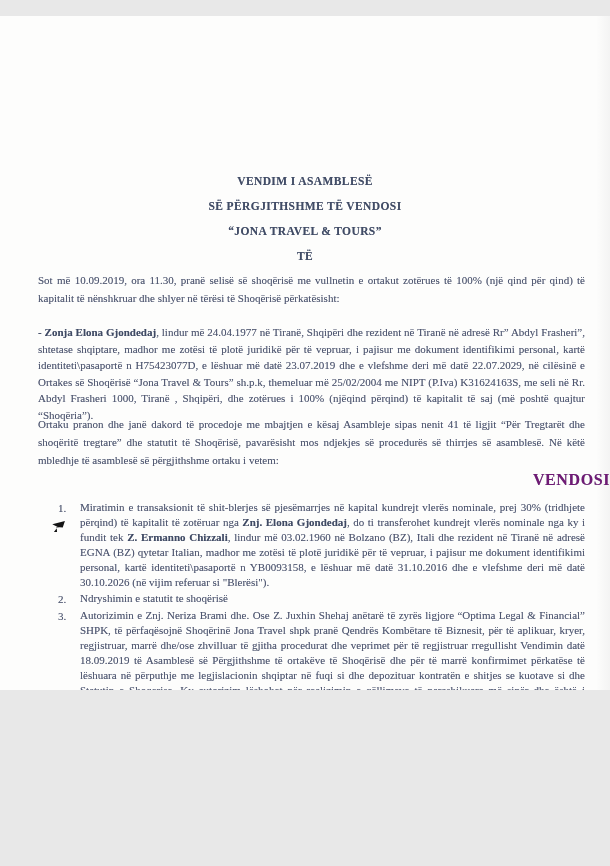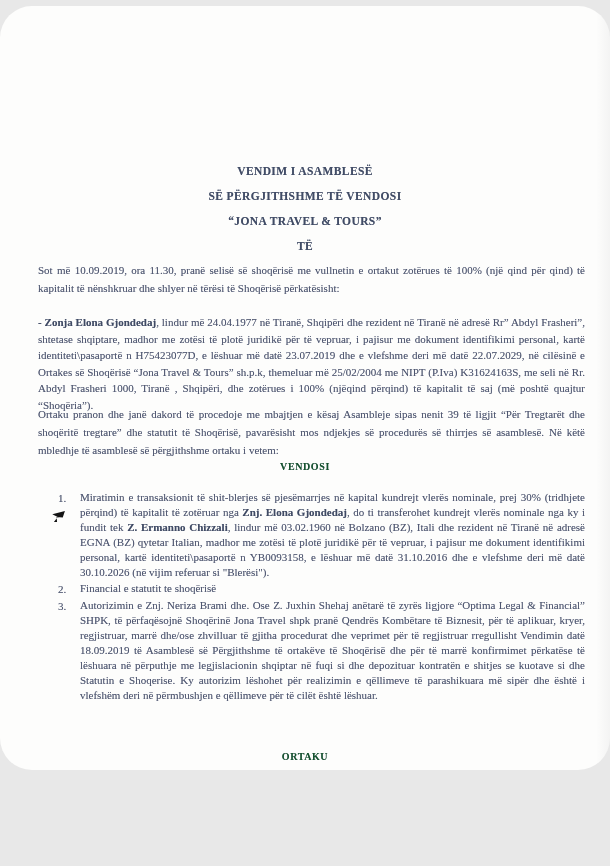--- a/index.html
+++ b/index.html
@@ -1,24 +1,23 @@
 <!DOCTYPE html>
 <html><head>
 <meta charset="utf-8">
 <style>
   html,body{margin:0;padding:0;background:#e8e8e8;}
   .page{
     position:relative;
-    width:610px;height:764px;
-    margin:6px auto;
+    width:610px;height:674px;
+    margin:16px auto;
     background:#fdfdfc;
     overflow:hidden;
     font-family:"Liberation Serif","DejaVu Serif",serif;
     color:#4e5670;
-    border-radius:32px;
   }
   .edge-shade{
     position:absolute;top:0;bottom:0;right:0;width:14px;
     background:linear-gradient(to right, rgba(0,0,0,0), rgba(70,70,80,0.05));
     pointer-events:none;
   }
   .title-block{
     position:absolute;top:153px;left:0;right:0;
     text-align:center;
   }
@@ -34,22 +33,22 @@
     position:absolute;left:38px;width:547px;
     font-size:11px;
     text-align:justify;
     text-shadow:0 0 0.4px rgba(78,86,112,0.45);
   }
   .para1{top:255px;line-height:18px;}
   .para2{top:308px;line-height:16.6px;}
   .para3{top:399px;line-height:18px;}
   b,.bold{font-weight:bold;color:#3f4a64;}
   .center-heading{
-    position:absolute;left:0;right:0;text-align:center;
-    font-weight:bold;font-size:10px;letter-spacing:0.6px;color:#14532d;
+    position:absolute;left:0;right:0;text-align:right;
+    font-weight:bold;font-size:16px;letter-spacing:0.6px;color:#701a75;
     text-shadow:0 0 0.5px rgba(65,76,102,0.55);
   }
   .vendosi{top:455px;}
   .ortaku{top:745px;}
   .decision-list{
     position:absolute;top:484px;left:58px;width:527px;
     font-size:11px;
   }
   .decision-item{
     display:flex;
@@ -123,36 +122,36 @@
     <div class="title-line">VENDIM I ASAMBLESË</div>
     <div class="title-line">SË PËRGJITHSHME TË VENDOSI</div>
     <div class="title-line">“JONA TRAVEL &amp; TOURS”</div>
     <div class="title-line">TË</div>
   </div>
 
   <div class="body-text para1">Sot më 10.09.2019, ora 11.30, pranë selisë së shoqërisë me vullnetin e ortakut zotërues të 100% (një qind për qind) të kapitalit të nënshkruar dhe shlyer në tërësi të Shoqërisë përkatësisht:</div>
 
   <div class="body-text para2"><b>- Zonja Elona Gjondedaj</b><span>, lindur më 24.04.1977 në Tiranë, Shqipëri dhe rezident në Tiranë në adresë Rr” Abdyl Frasheri”, shtetase shqiptare, madhor me zotësi të plotë juridikë për të vepruar, i pajisur me dokument identifikimi personal, kartë identiteti\pasaportë n H75423077D, e lëshuar më datë 23.07.2019 dhe e vlefshme deri më datë 22.07.2029, në cilësinë e Ortakes së Shoqërisë “Jona Travel &amp; Tours” sh.p.k, themeluar më 25/02/2004 me NIPT (P.Iva) K31624163S, me seli në Rr. Abdyl Frasheri 1000, Tiranë , Shqipëri, dhe zotërues i 100% (njëqind përqind) të kapitalit të saj (më poshtë quajtur “Shoqëria”).</span></div>
 
-  <div class="body-text para3">Ortaku pranon dhe janë dakord të procedoje me mbajtjen e kësaj Asambleje sipas nenit 39 të ligjit “Për Tregtarët dhe shoqëritë tregtare” dhe statutit të Shoqërisë, pavarësisht mos ndjekjes së procedurës së thirrjes së asamblesë. Në këtë mbledhje të asamblesë së përgjithshme ortaku i vetem:</div>
+  <div class="body-text para3">Ortaku pranon dhe janë dakord të procedoje me mbajtjen e kësaj Asambleje sipas nenit 41 të ligjit “Për Tregtarët dhe shoqëritë tregtare” dhe statutit të Shoqërisë, pavarësisht mos ndjekjes së procedurës së thirrjes së asamblesë. Në këtë mbledhje të asamblesë së përgjithshme ortaku i vetem:</div>
 
   <div class="center-heading vendosi">VENDOSI</div>
 
   <svg class="cursor-mark" viewBox="0 0 16 18">
     <polygon points="13,2 2,9 8,10 6,16 9,15 7,10.5 13,9" fill="#141414" transform="rotate(18 8 9)"></polygon>
   </svg>
 
   <div class="decision-list">
     <div class="decision-item">
       <div class="decision-num">1.</div>
       <div class="decision-text"><span>Miratimin e transaksionit të shit-blerjes së pjesëmarrjes në kapital kundrejt vlerës nominale, prej 30% (tridhjete përqind) të kapitalit të zotëruar nga </span><b>Znj. Elona Gjondedaj</b><span>, do ti transferohet kundrejt vlerës nominale nga ky i fundit tek </span><b>Z. Ermanno Chizzali</b><span>, lindur më 03.02.1960 në Bolzano (BZ), Itali dhe rezident në Tiranë në adresë EGNA (BZ) qytetar Italian, madhor me zotësi të plotë juridikë për të vepruar, i pajisur me dokument identifikimi personal, kartë identiteti\pasaportë n YB0093158, e lëshuar më datë 31.10.2016 dhe e vlefshme deri më datë 30.10.2026 (në vijim referuar si "Blerësi").</span></div>
     </div>
     <div class="decision-item">
       <div class="decision-num">2.</div>
-      <div class="decision-text">Financial e statutit te shoqërisë</div>
+      <div class="decision-text">Ndryshimin e statutit te shoqërisë</div>
     </div>
     <div class="decision-item">
       <div class="decision-num">3.</div>
       <div class="decision-text">Autorizimin e Znj. Neriza Brami dhe. Ose Z. Juxhin Shehaj anëtarë të zyrës ligjore “Optima Legal &amp; Financial” SHPK, të përfaqësojnë Shoqërinë Jona Travel shpk pranë Qendrës Kombëtare të Biznesit, për të aplikuar, kryer, regjistruar, marrë dhe/ose zhvilluar të gjitha procedurat dhe veprimet për të regjistruar rregullisht Vendimin datë 18.09.2019 të Asamblesë së Përgjithshme të ortakëve të Shoqërisë dhe për të marrë konfirmimet përkatëse të lëshuara në përputhje me legjislacionin shqiptar në fuqi si dhe depozituar kontratën e shitjes se kuotave si dhe Statutin e Shoqerise. Ky autorizim lëshohet për realizimin e qëllimeve të parashikuara më sipër dhe është i vlefshëm deri në përmbushjen e qëllimeve për të cilët është lëshuar.</div>
     </div>
   </div>
 
   <div class="center-heading ortaku">ORTAKU</div>
 
   <div class="signer-name">ELONA GJONDEDAJ</div>

